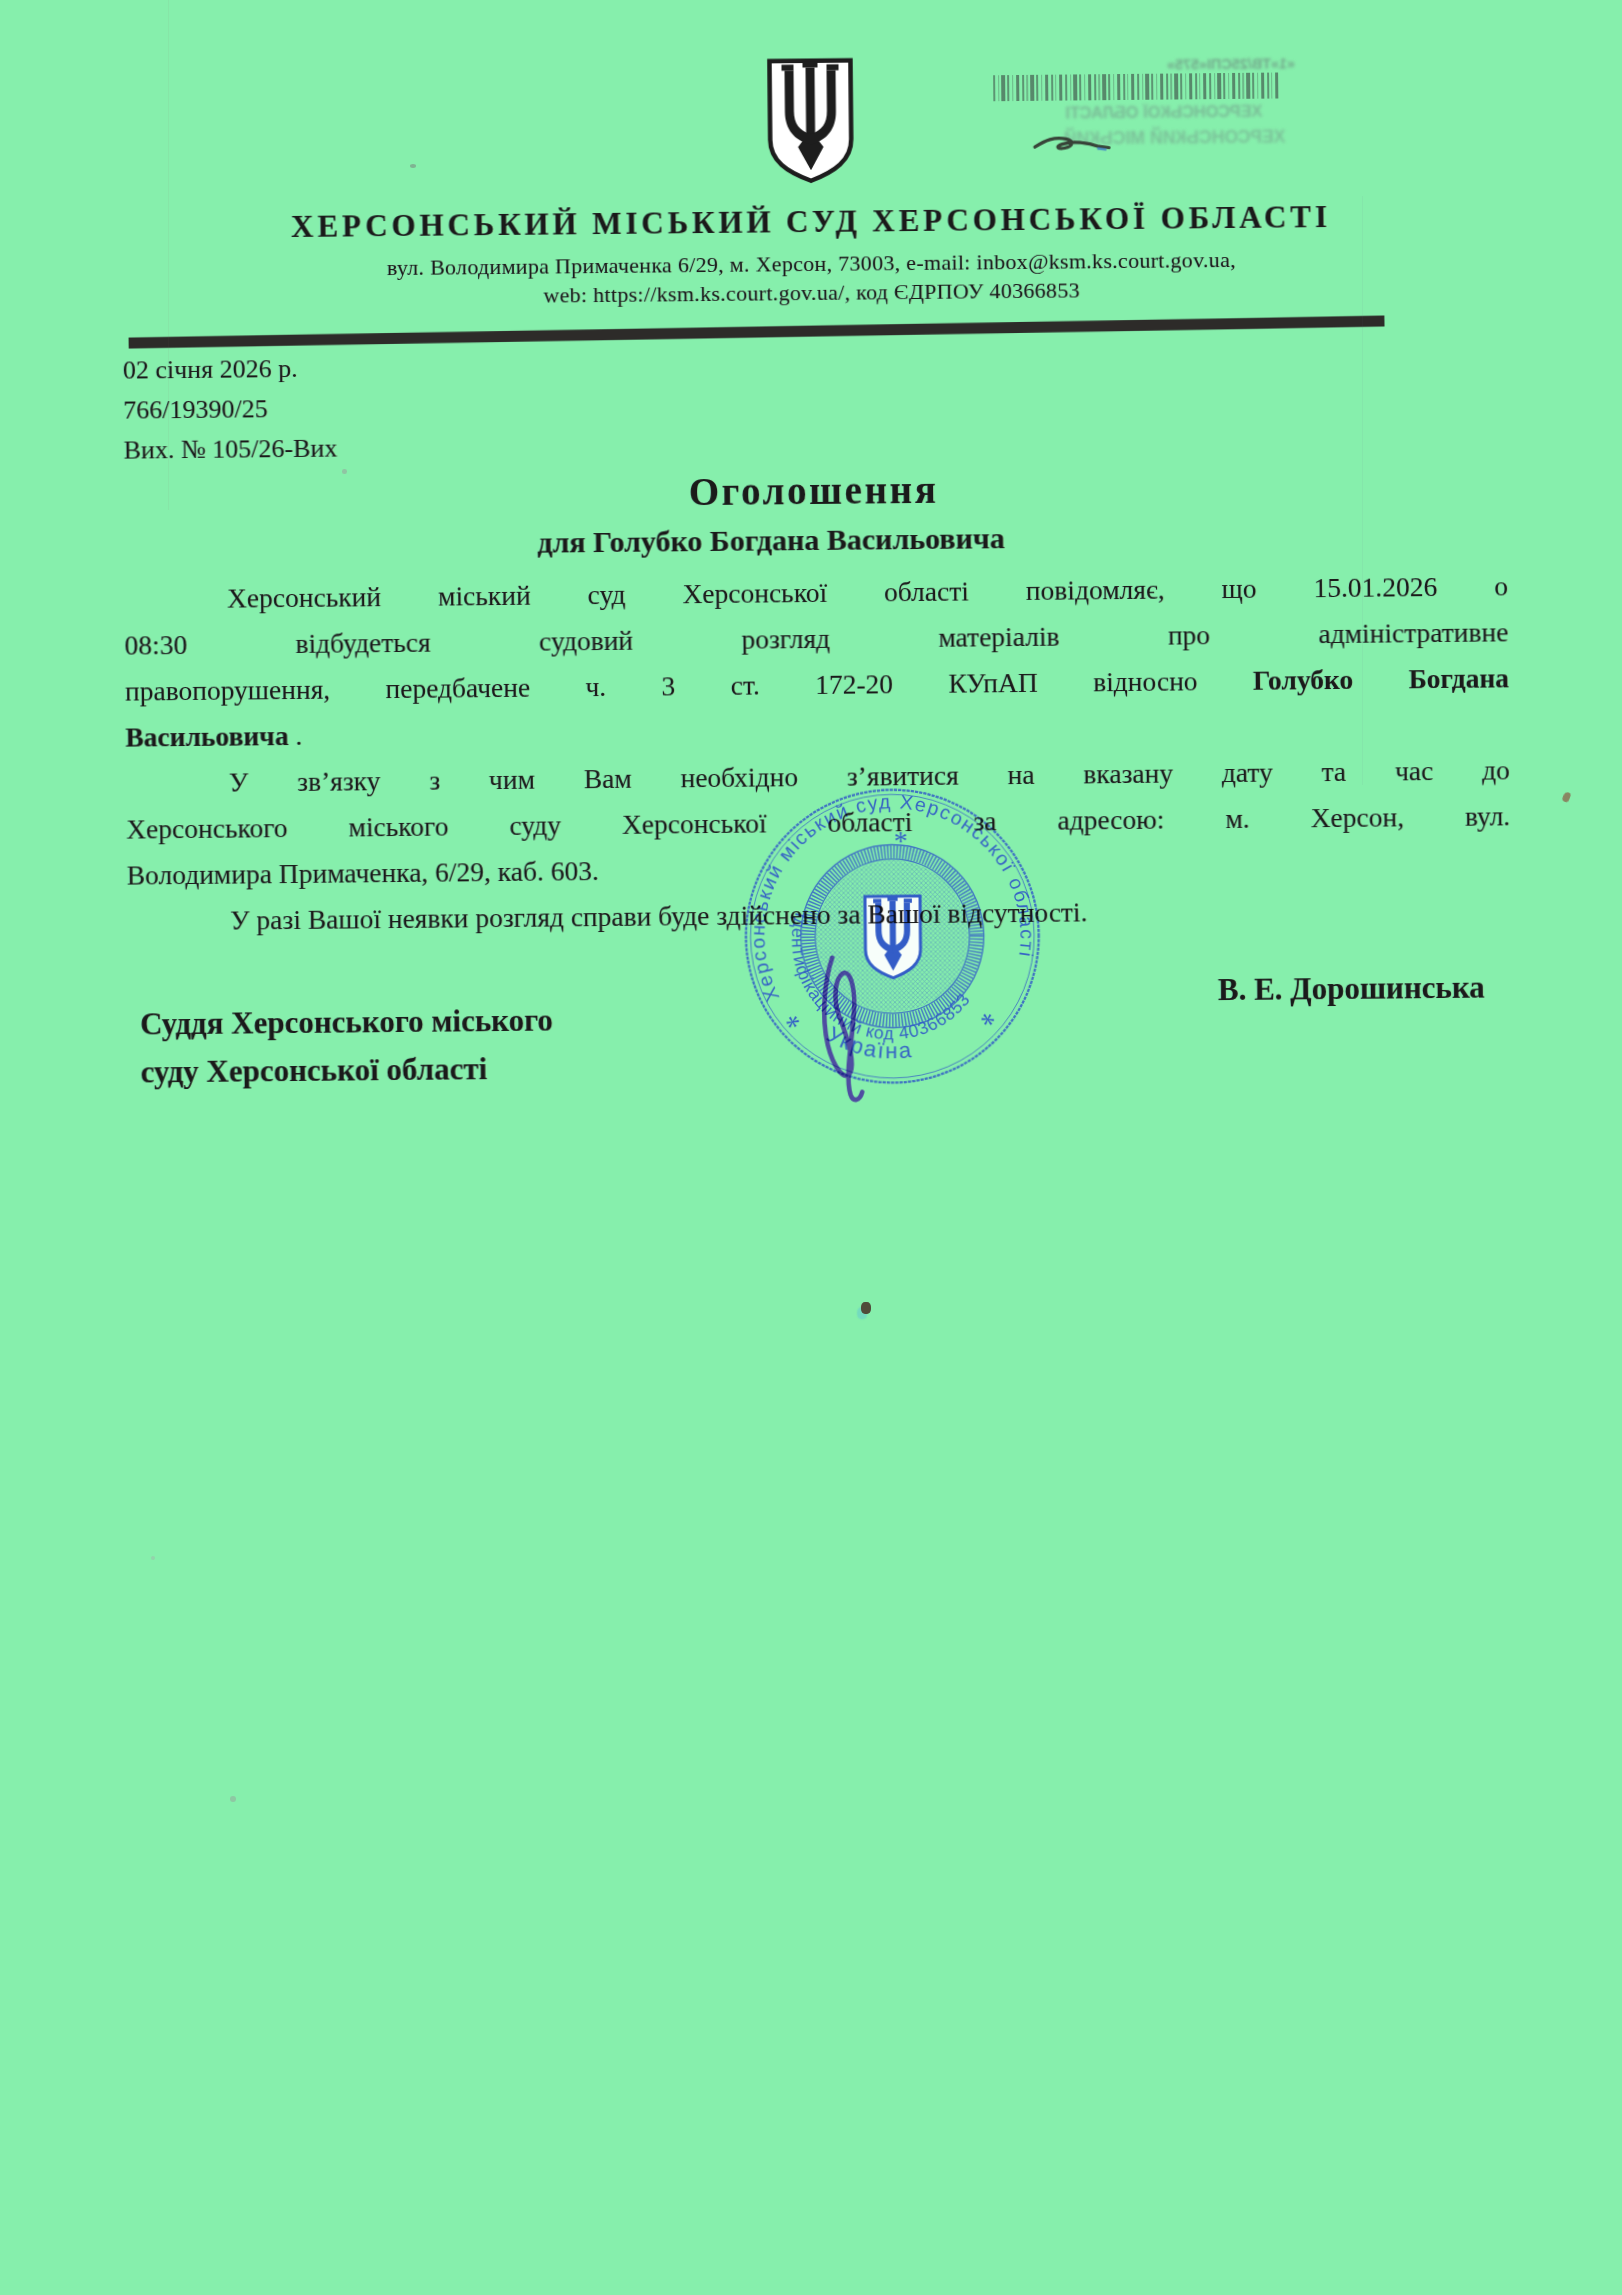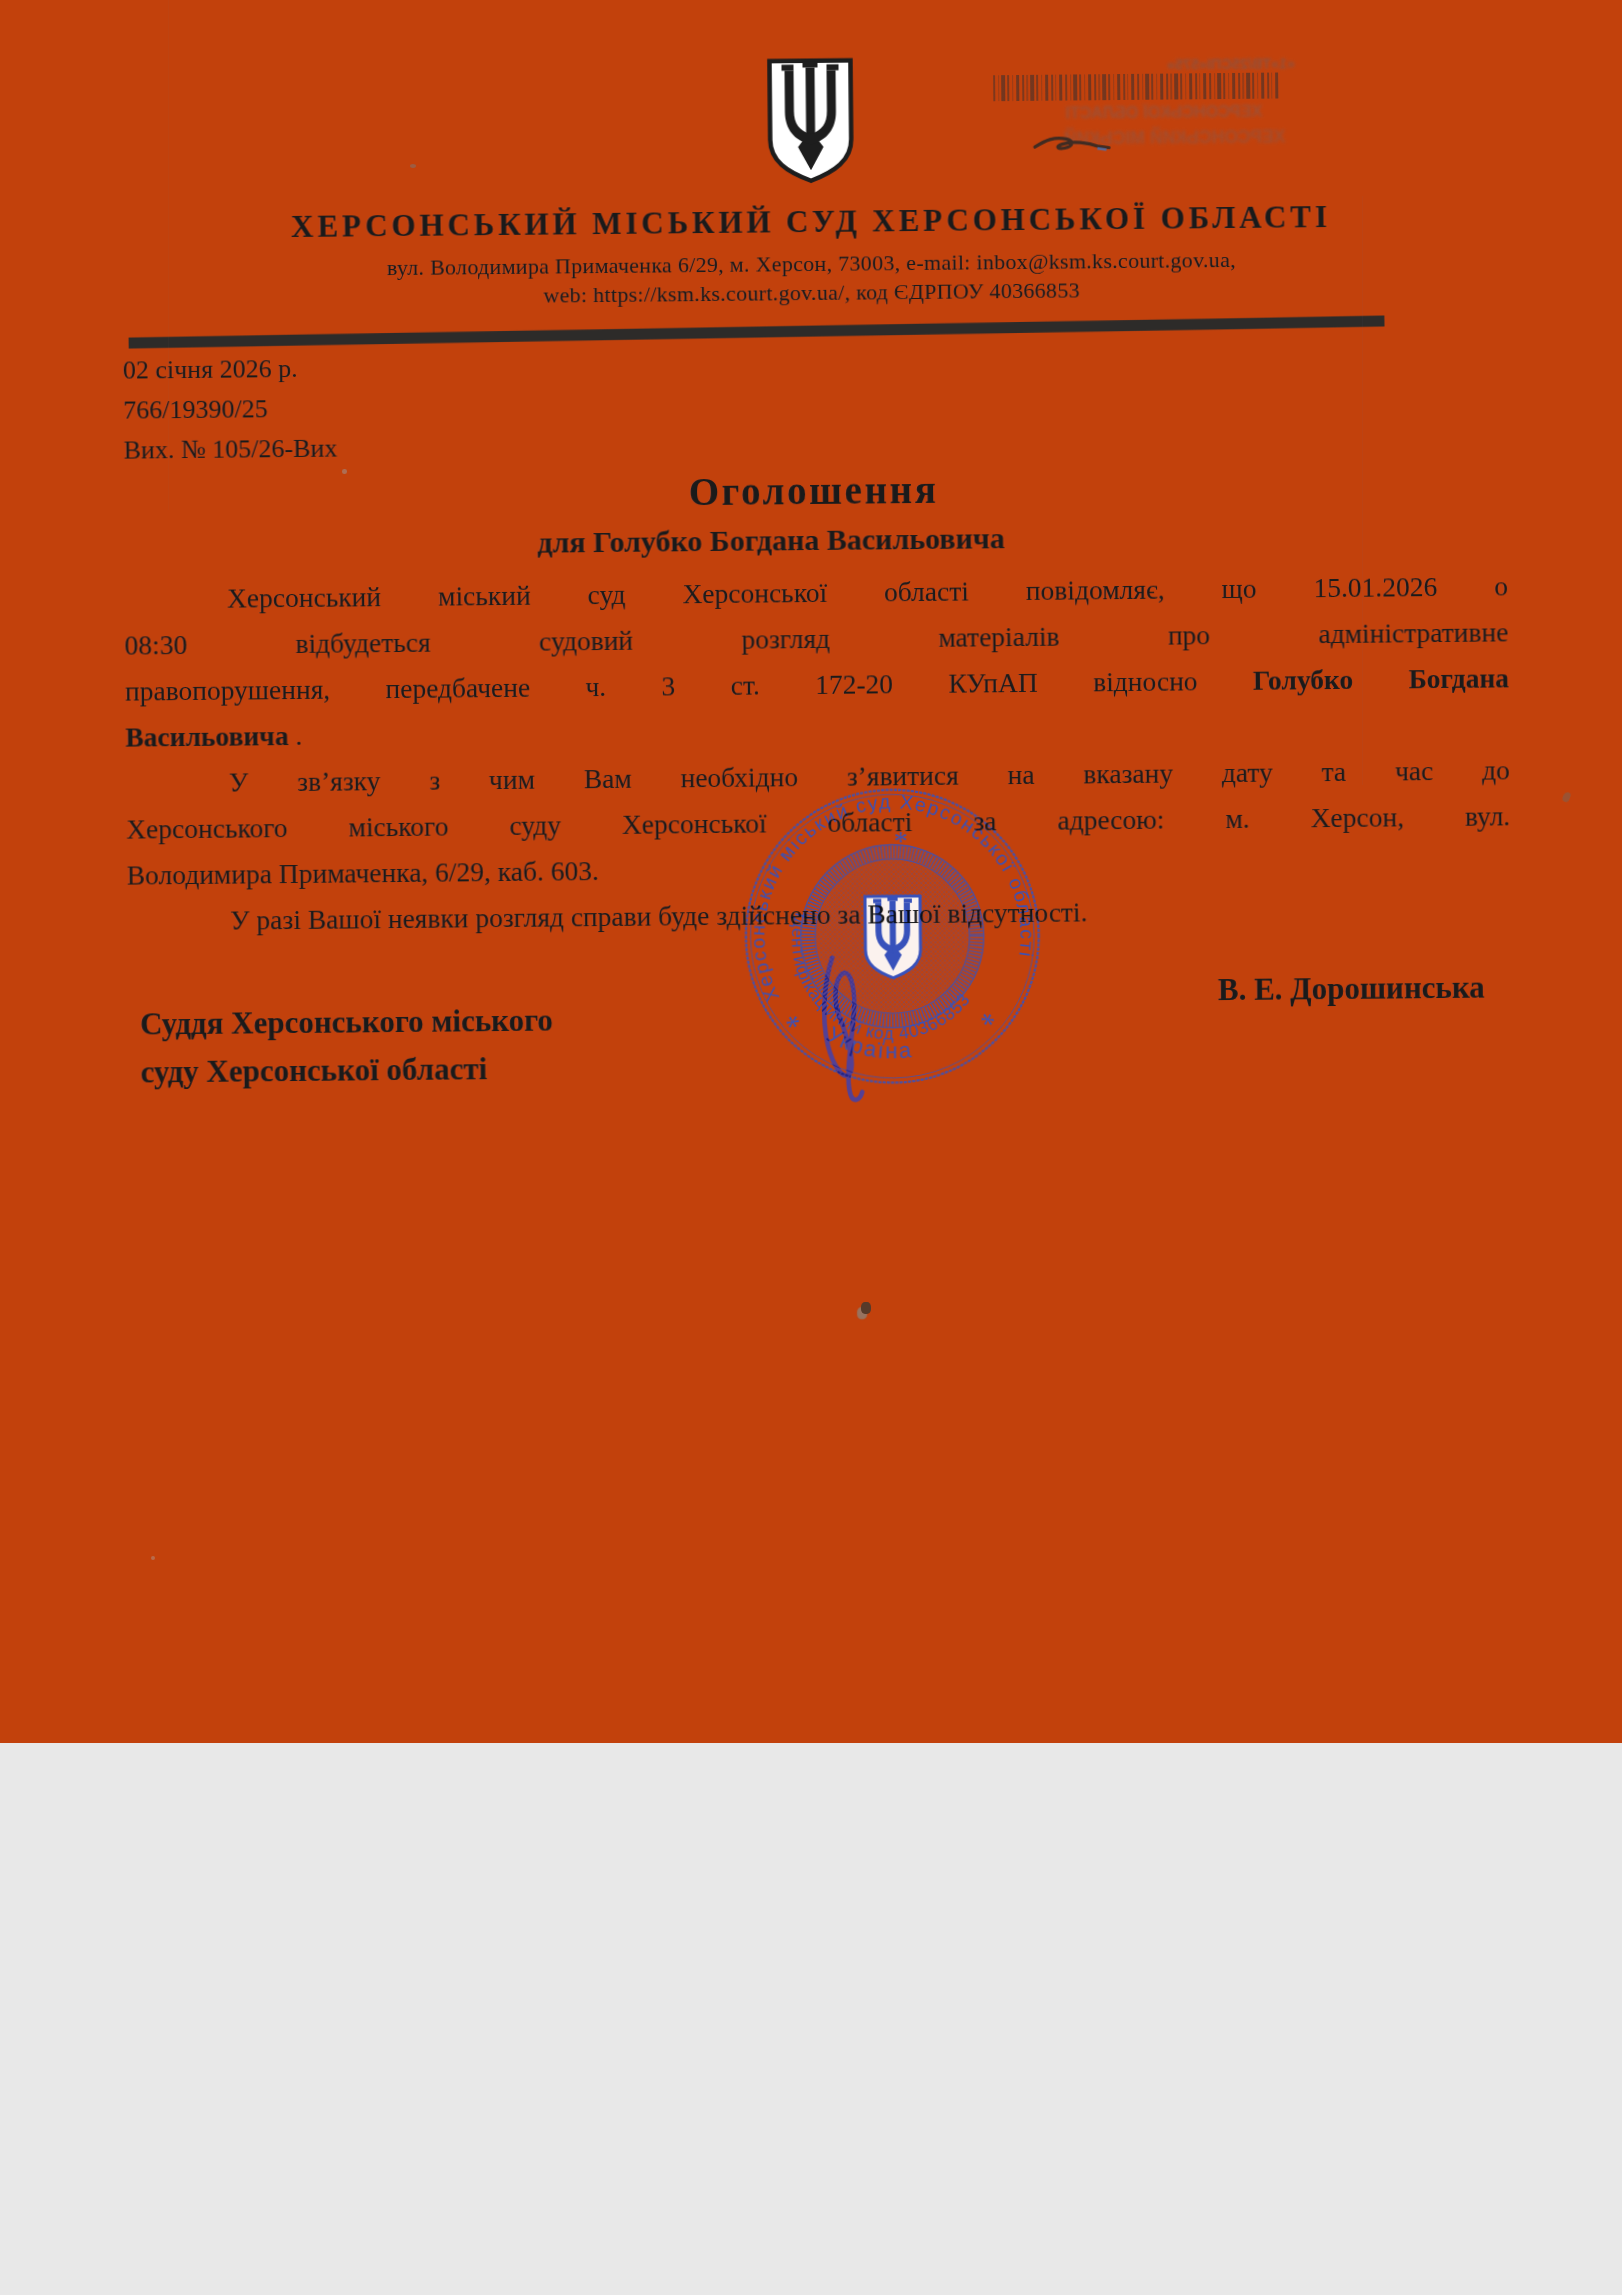--- a/index.html
+++ b/index.html
@@ -1,17 +1,17 @@
 <!DOCTYPE html>
 <html style="font-size:10.5px"><head>
 <meta charset="utf-8">
 <style>
   html,body{margin:0;padding:0;background:#e8e8e8;}
   .page{
-    position:relative;width:1623px;height:1743px;background:#c2410c;
+    position:relative;width:1623px;height:2295px;background:#86efac;
     overflow:hidden;font-family:"Liberation Serif","DejaVu Serif",serif;color:#1a1a1a;
   }
   .sheet{position:absolute;inset:0;transform:rotate(-0.55deg);transform-origin:811px 275px;}
   .scantext{text-shadow:0.7px 0 0 rgba(190,70,40,.16), -0.7px 0 0 rgba(60,110,220,.16);}
 
   
   .emblem-wrap{width:100%;display:flex;justify-content:center;padding-top:56px;}
   .org-name{margin-top:15.7px;text-align:center;font-weight:bold;font-size:31px;letter-spacing:3.9px;line-height:37px;}
   .addr{ text-align:center;font-size:22px;line-height:29px;letter-spacing:0.3px;}
   .addr1{margin-top:9.2px;}

